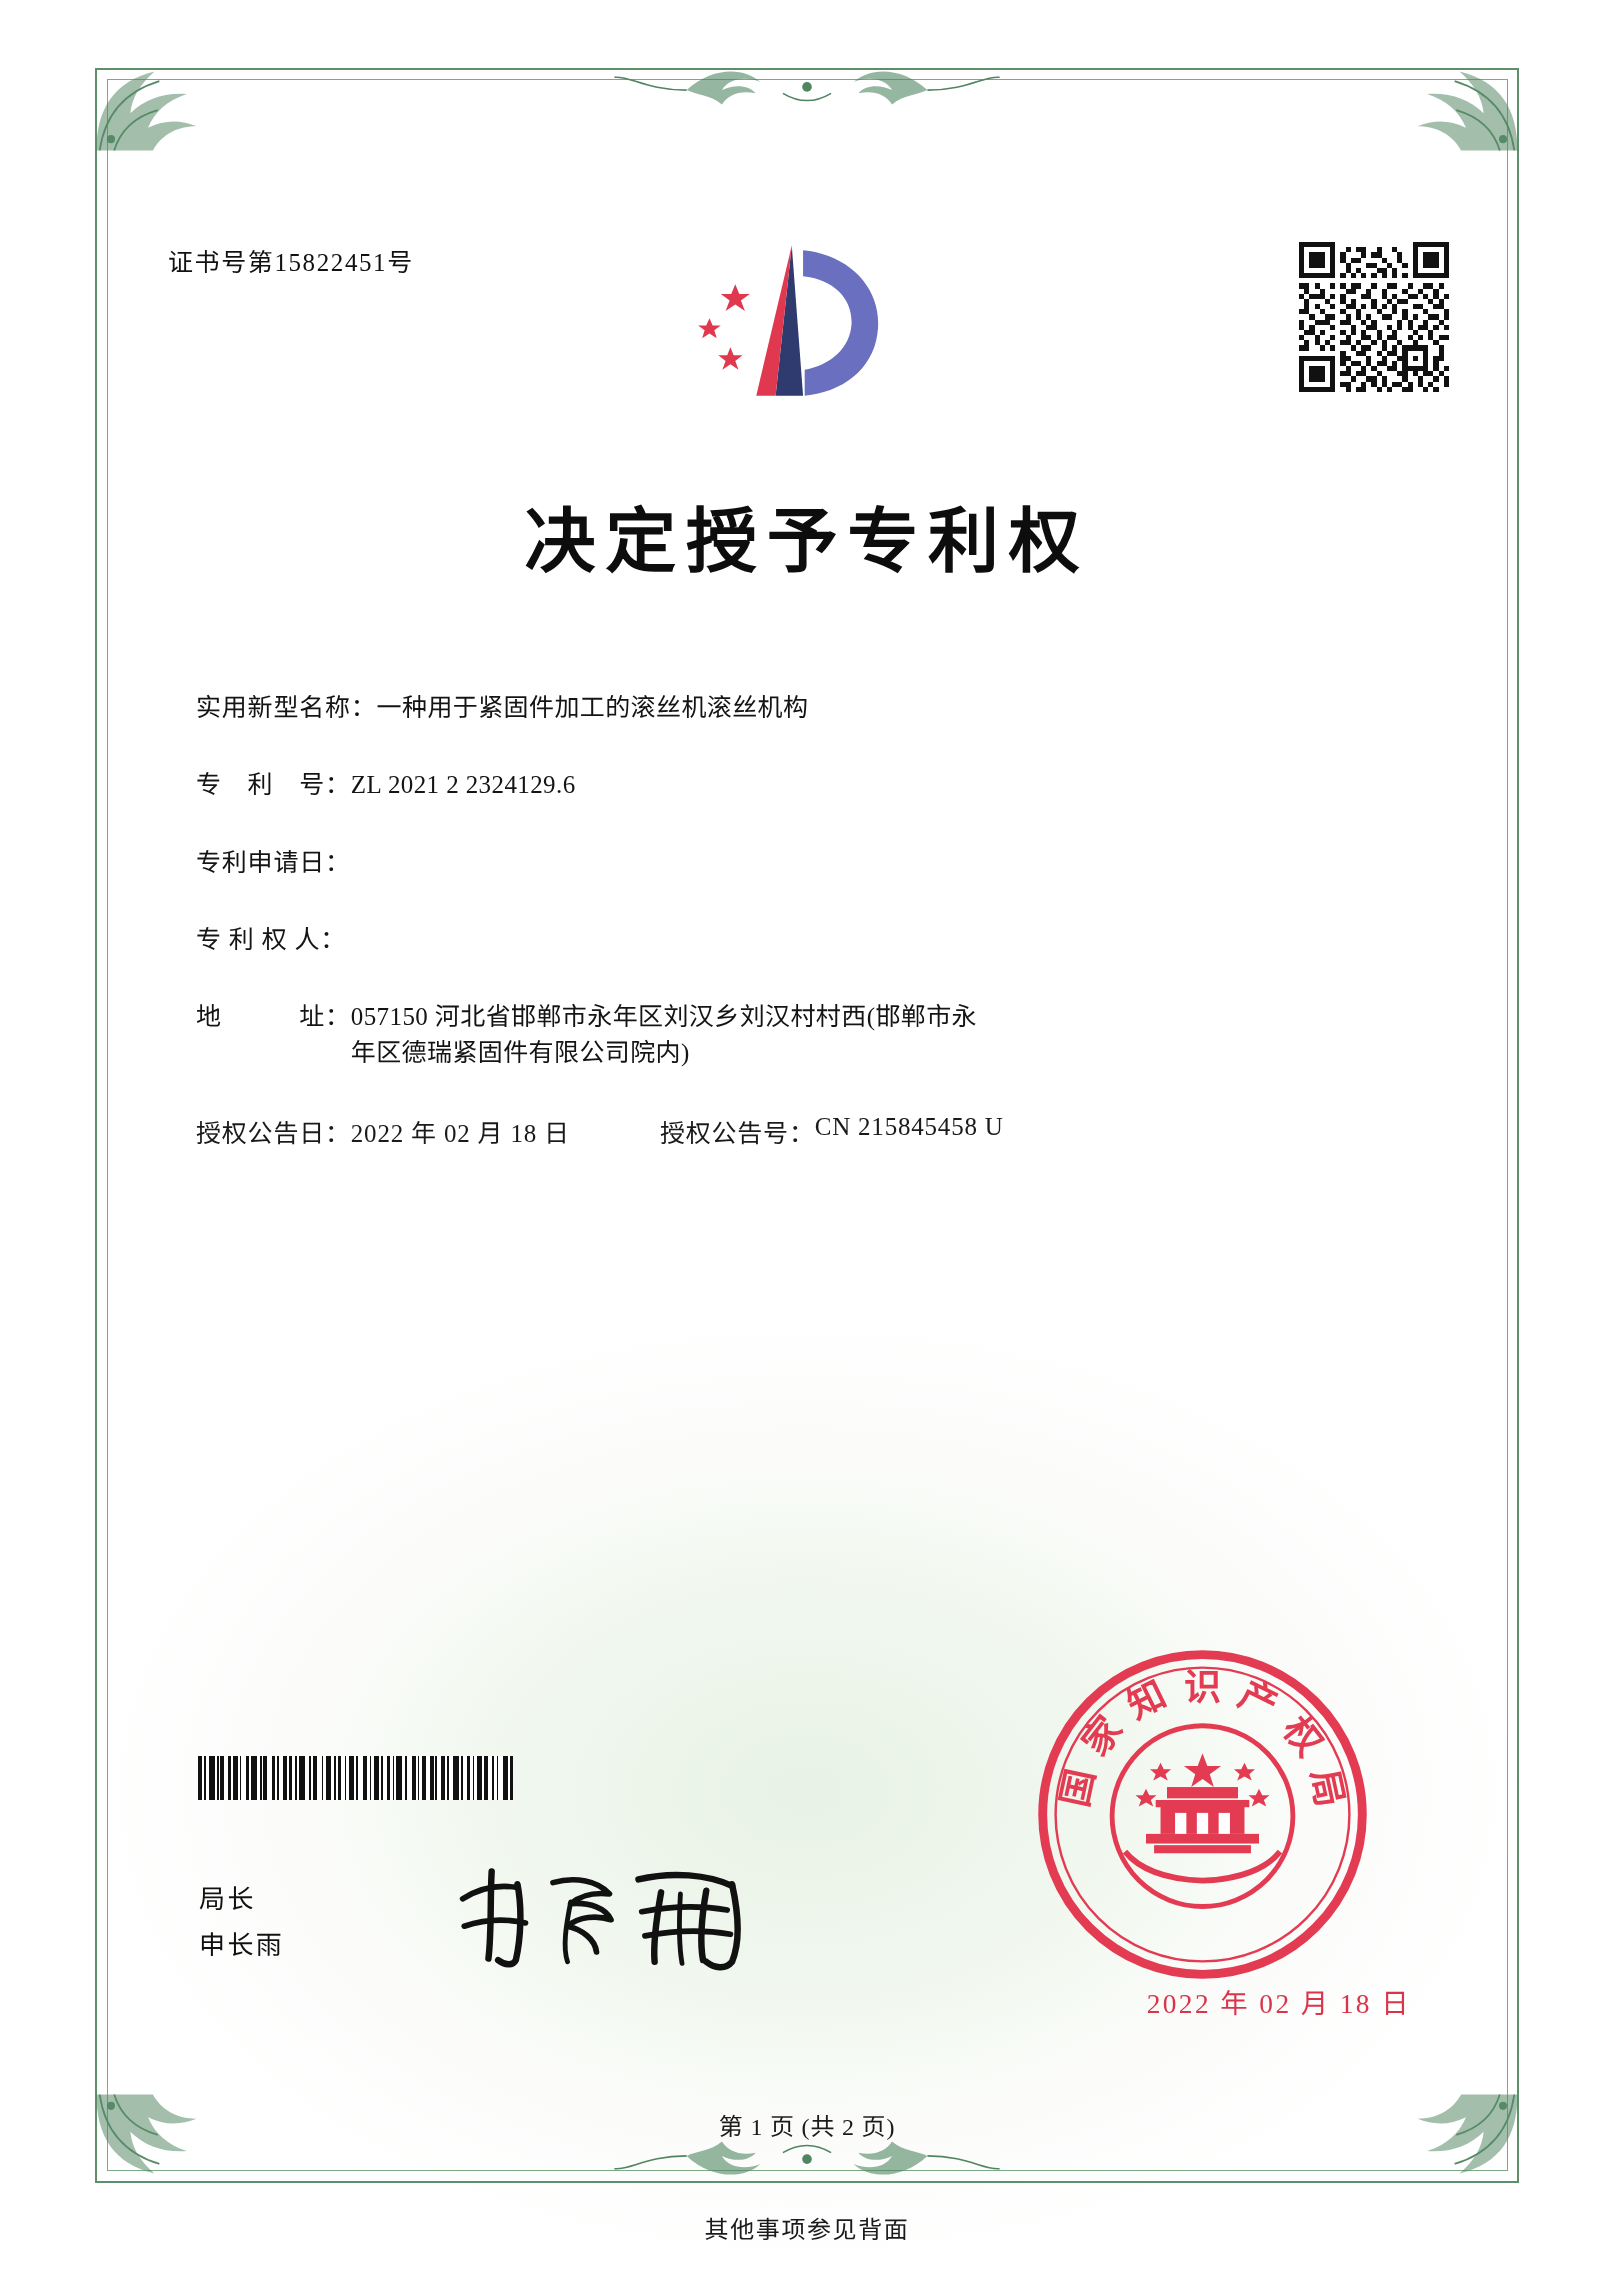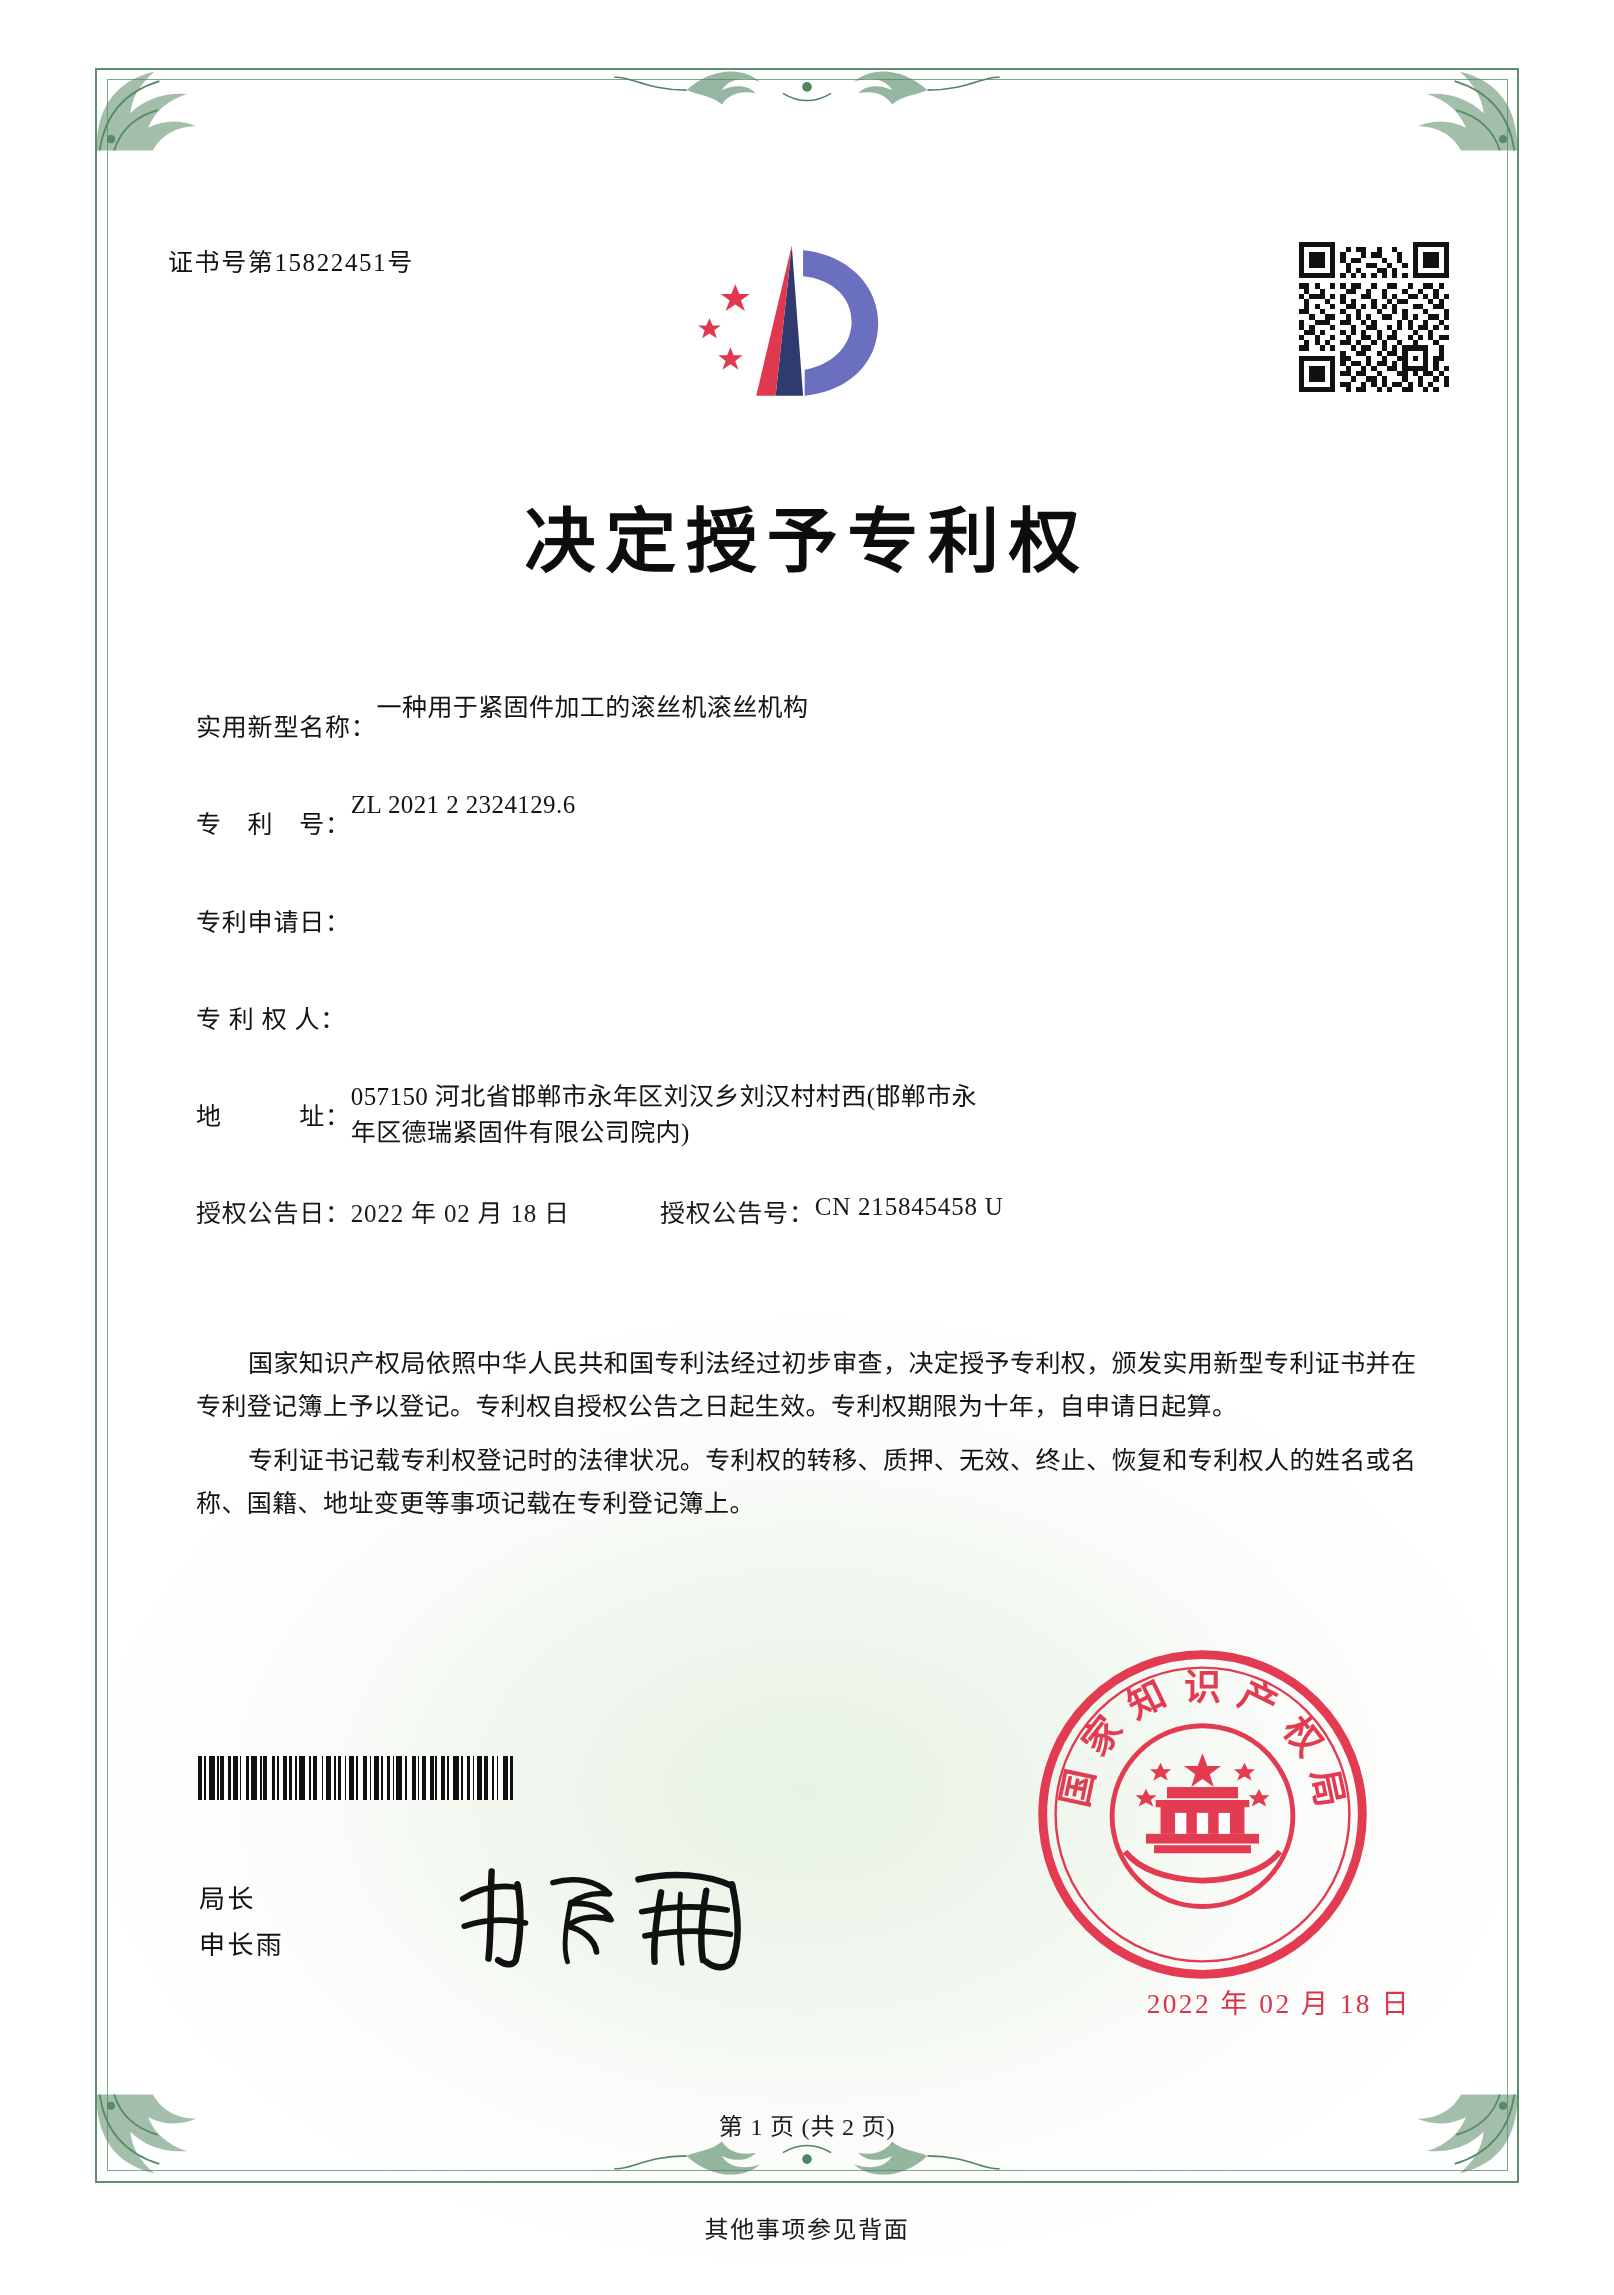--- a/index.html
+++ b/index.html
@@ -114,21 +114,20 @@
     align-items: flex-start;
     margin-bottom: 41px;
     font-size: 25px;
     line-height: 1.45;
     color: #141414;
   }
   .field-label {
     flex: 0 0 auto;
     white-space: pre;
     letter-spacing: 0.8px;
-    margin-top: 20px;
   }
   .field-value {
     flex: 1 1 auto;
     letter-spacing: 0.4px;
   }
   .field-value .v2 { display: block; margin-left: 0; }
 
   .row-pub {
     display: flex;
     align-items: flex-start;
@@ -542,24 +541,20 @@
     <div class="row-pub">
       <span class="pub-left">授权公告日：</span>
       <span class="pub-left">2022 年 02 月 18 日</span>
       <span class="pub-gap"></span>
       <span class="pub-right">授权公告号：</span>
       <span class="pub-right">CN 215845458 U</span>
     </div>
 
   </div>
 
-  <div class="paragraphs">
-    <p>国家知识产权局依照中华人民共和国专利法经过初步审查，决定授予专利权，颁发实用新型专利证书并在专利登记簿上予以登记。专利权自授权公告之日起生效。专利权期限为十年，自申请日起算。</p>
-    <p>专利证书记载专利权登记时的法律状况。专利权的转移、质押、无效、终止、恢复和专利权人的姓名或名称、国籍、地址变更等事项记载在专利登记簿上。</p>
-  </div>
 
   <div class="barcode">
     <i style="width:4px"></i>
       <i style="width:2.4px;background:#fff"></i>
     <i style="width:1.6px"></i>
       <i style="width:3.2px;background:#fff"></i>
     <i style="width:5.6px"></i>
       <i style="width:2.4px;background:#fff"></i>
     <i style="width:1.6px"></i>
       <i style="width:1.6px;background:#fff"></i>

